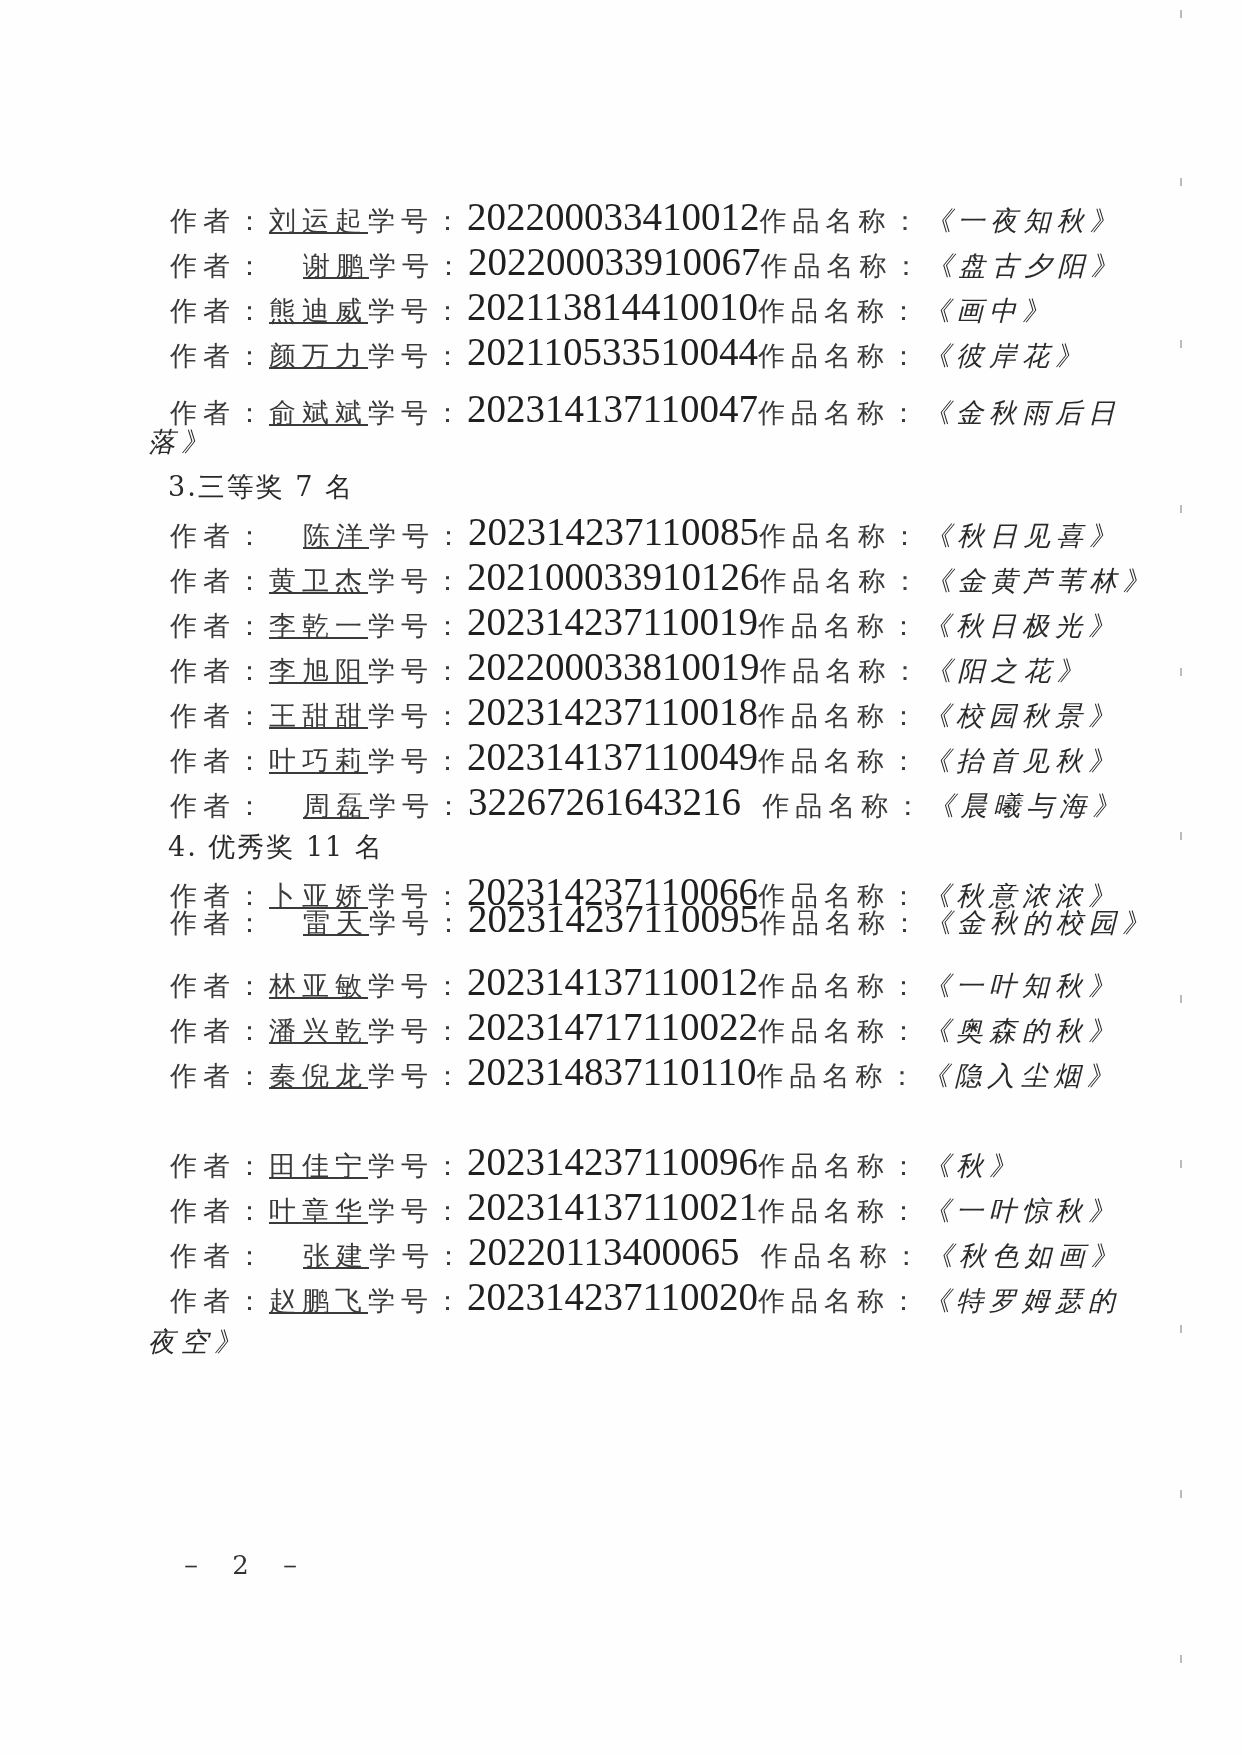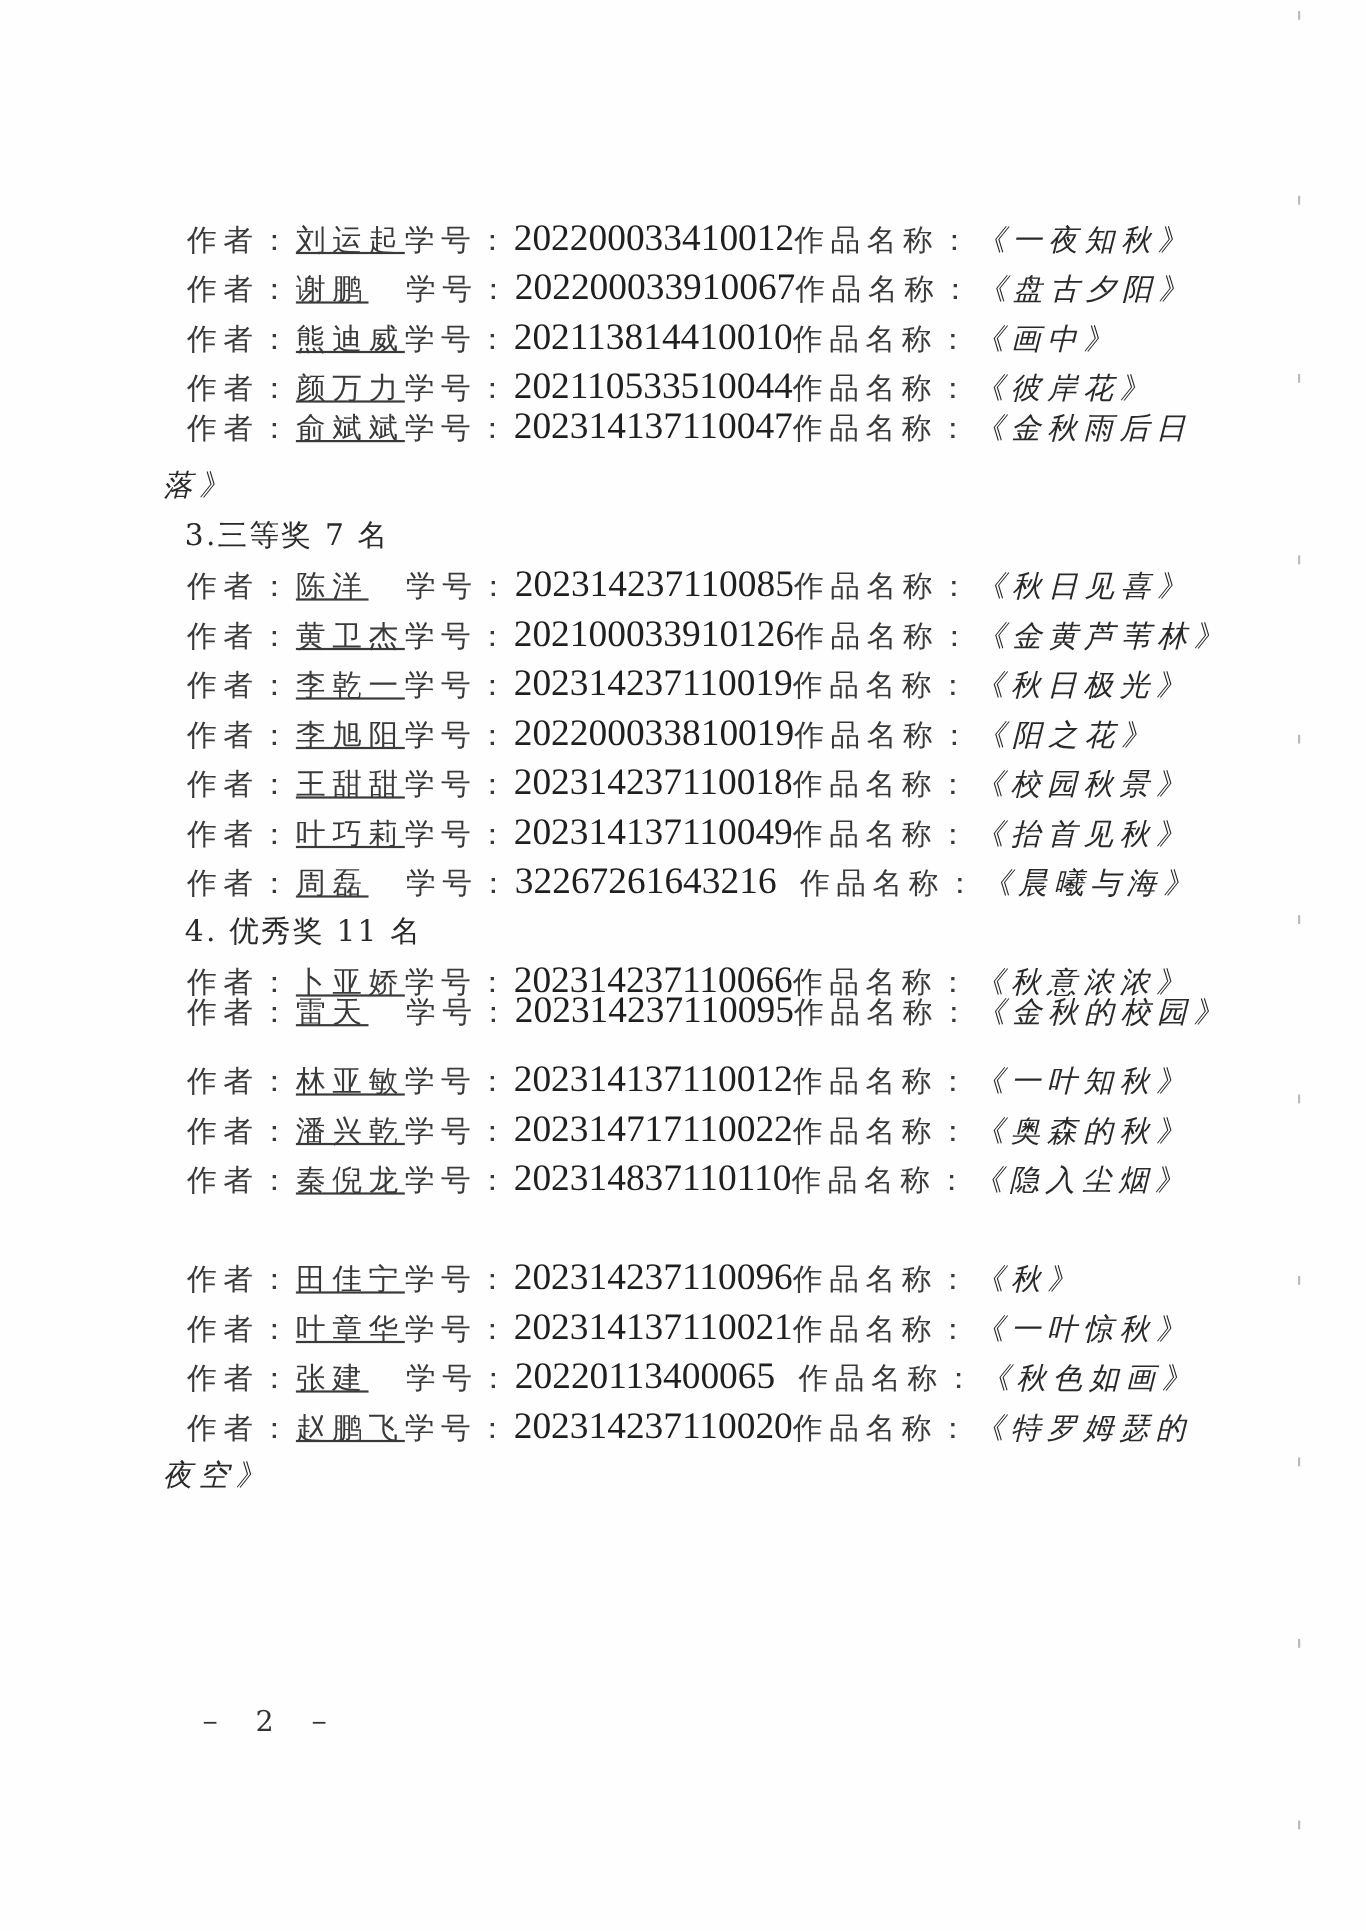--- a/index.html
+++ b/index.html
@@ -46,24 +46,25 @@
       letter-spacing: 6px;
     }
     .name {
       display: inline-block;
       color: #3a3a3a;
       letter-spacing: 6px;
       text-decoration: underline;
     }
     .name.pad {
       width: 100px;
+      text-align: right;
     }
     .sid {
       font-family: "Liberation Serif", "DejaVu Serif", serif;
-      font-size: 34px;
+      font-size: 39px;
       letter-spacing: 0px;
       color: #1f1f1f;
     }
     .title {
       color: #2a2a2a;
       letter-spacing: 6px;
       font-style: italic;
     }
     .page-num {
       position: absolute;
@@ -91,21 +92,21 @@
   </div>
   <div class="line entry" style="top:245px">
     <span class="lbl">作者：</span><span class="name pad">谢鹏</span><span class="lbl">学号：</span><span class="sid">202200033910067</span><span class="lbl">作品名称：</span><span class="title">《盘古夕阳》</span>
   </div>
   <div class="line entry" style="top:290px">
     <span class="lbl">作者：</span><span class="name">熊迪威</span><span class="lbl">学号：</span><span class="sid">202113814410010</span><span class="lbl">作品名称：</span><span class="title">《画中》</span>
   </div>
   <div class="line entry" style="top:335px">
     <span class="lbl">作者：</span><span class="name">颜万力</span><span class="lbl">学号：</span><span class="sid">202110533510044</span><span class="lbl">作品名称：</span><span class="title">《彼岸花》</span>
   </div>
-  <div class="line entry" style="top:371px">
+  <div class="line entry" style="top:392px">
     <span class="lbl">作者：</span><span class="name">俞斌斌</span><span class="lbl">学号：</span><span class="sid">202314137110047</span><span class="lbl">作品名称：</span><span class="title">《金秋雨后日</span>
   </div>
   <div class="line cont" style="top:425px">
     <span class="title">落》</span>
   </div>
 
   <div class="line heading" style="top:470px">3.三等奖 7 名</div>
 
   <div class="line entry" style="top:515px">
     <span class="lbl">作者：</span><span class="name pad">陈洋</span><span class="lbl">学号：</span><span class="sid">202314237110085</span><span class="lbl">作品名称：</span><span class="title">《秋日见喜》</span>

